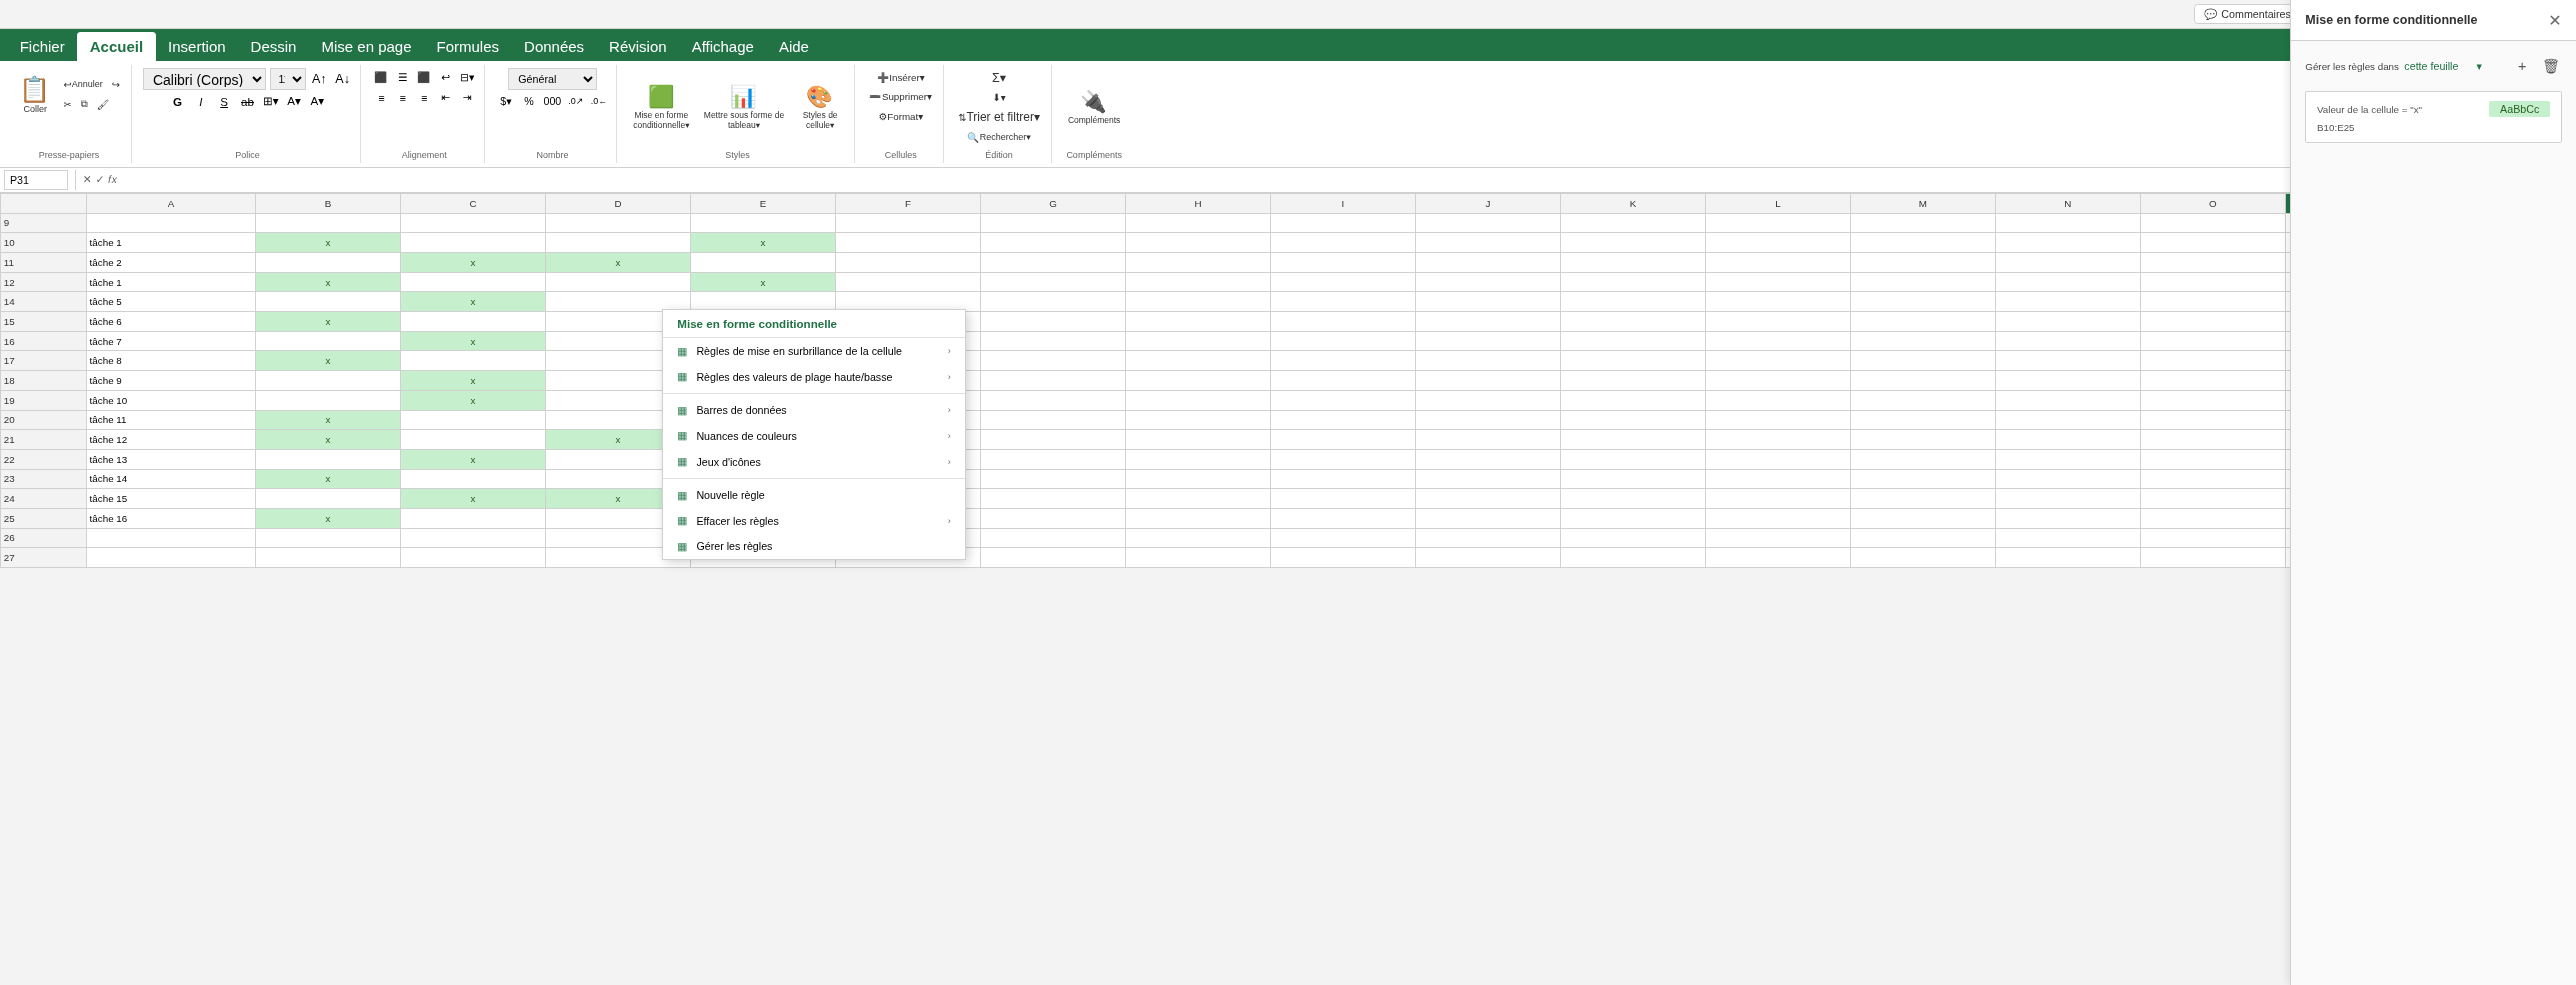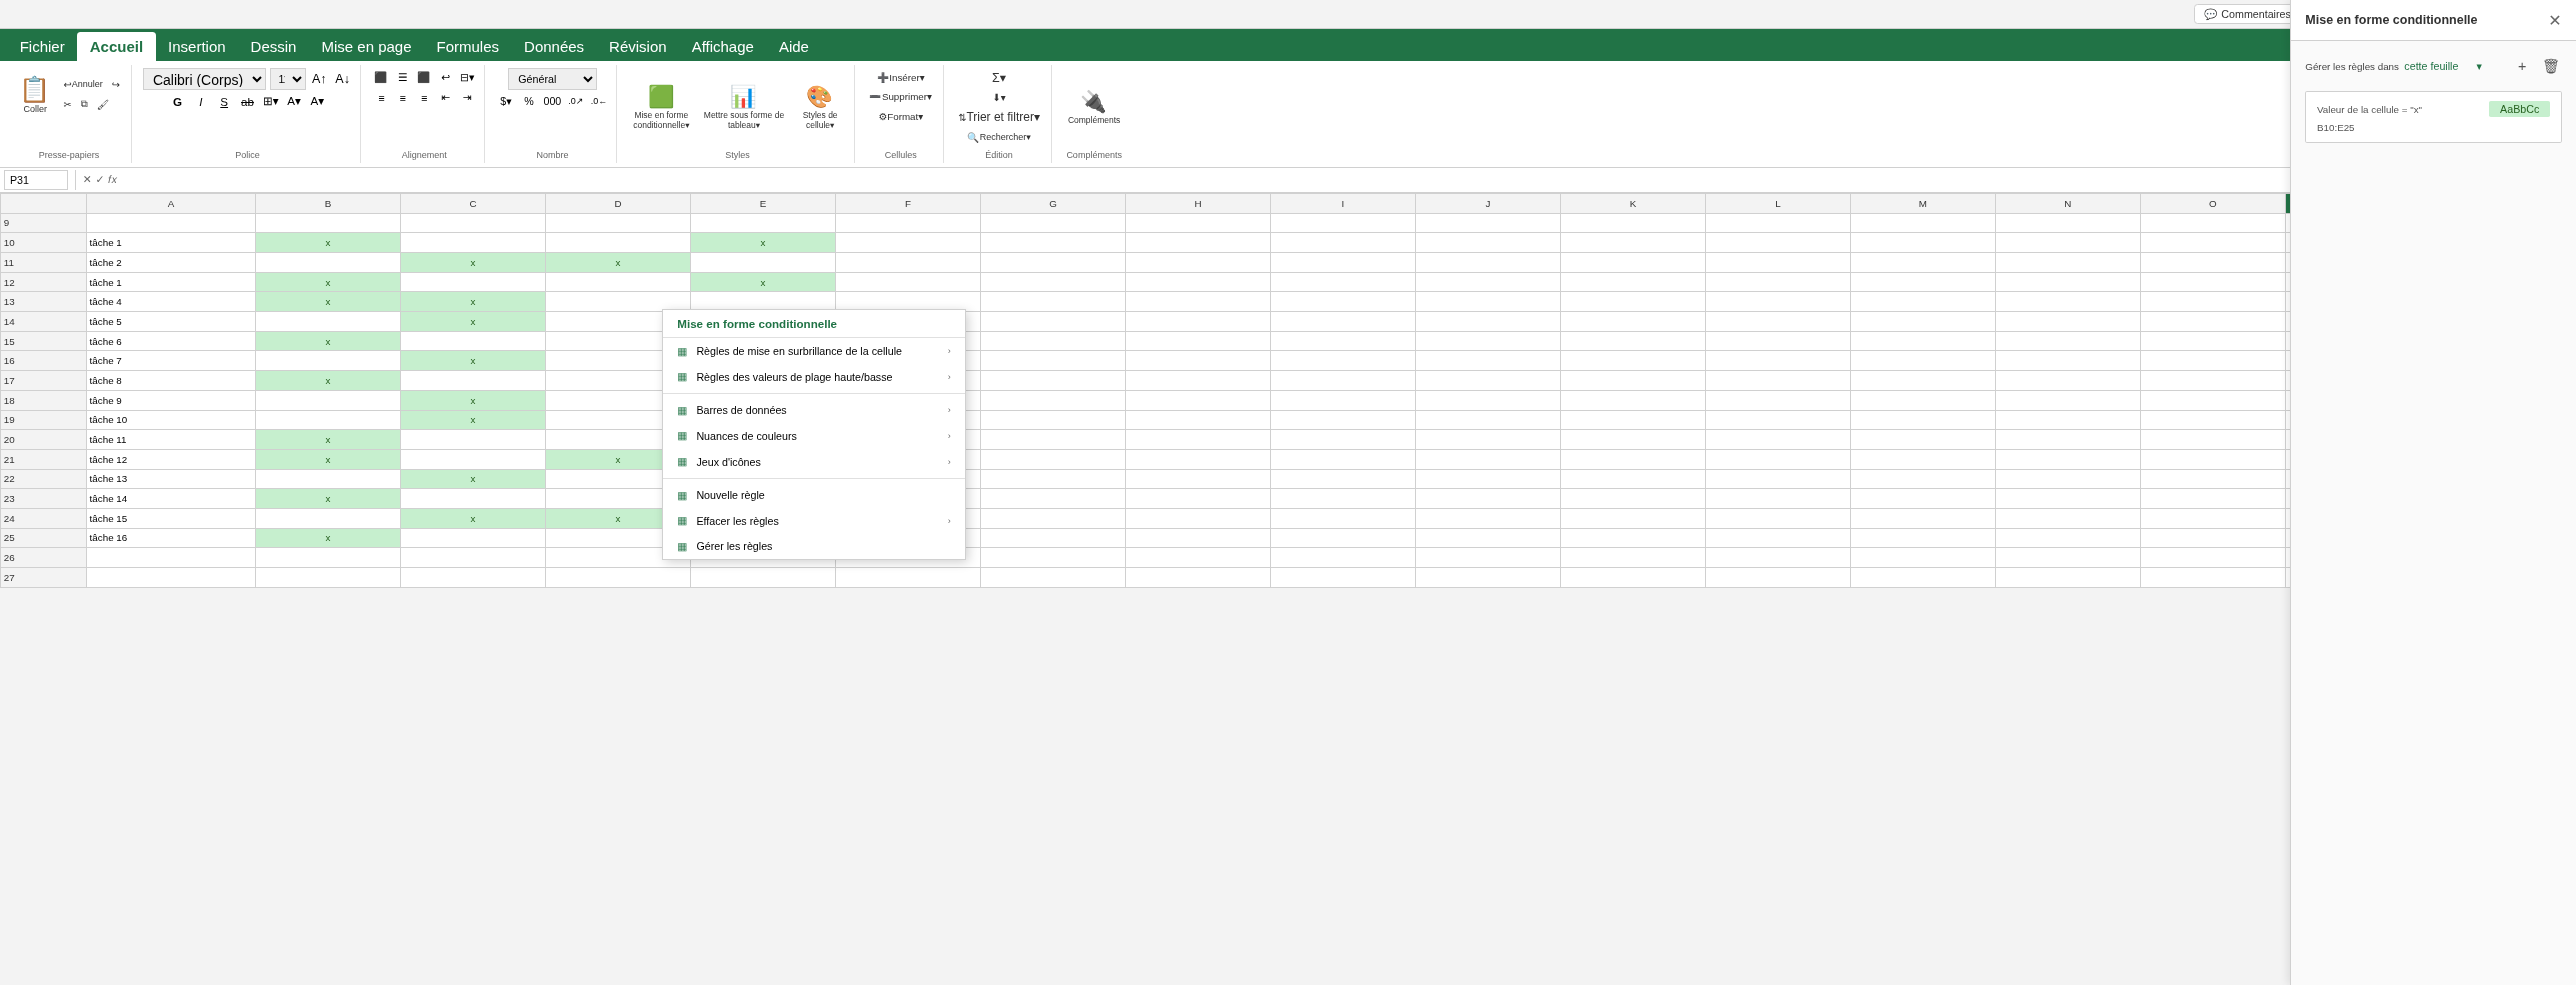--- a/index.html
+++ b/index.html
@@ -387,40 +387,20 @@
             <td></td>
             <td></td>
             <td></td>
             <td></td>
             <td></td>
             <td></td>
             <td></td>
             <td style="background: rgb(240, 248, 244);"></td>
           </tr>
           <tr>
-            <td class="row-header">13</td>
-            <td class="task-name">tâche 4</td>
-            <td class="cell-x">x</td>
-            <td class="cell-x">x</td>
-            <td></td>
-            <td></td>
-            <td></td>
-            <td></td>
-            <td></td>
-            <td></td>
-            <td></td>
-            <td></td>
-            <td></td>
-            <td></td>
-            <td></td>
-            <td></td>
-            <td></td>
-            <td style="background: rgb(240, 248, 244);"></td>
-          </tr>
-          <tr>
             <td class="row-header">14</td>
             <td class="task-name">tâche 5</td>
             <td></td>
             <td class="cell-x">x</td>
             <td></td>
             <td></td>
             <td></td>
             <td></td>
             <td></td>
             <td></td>

